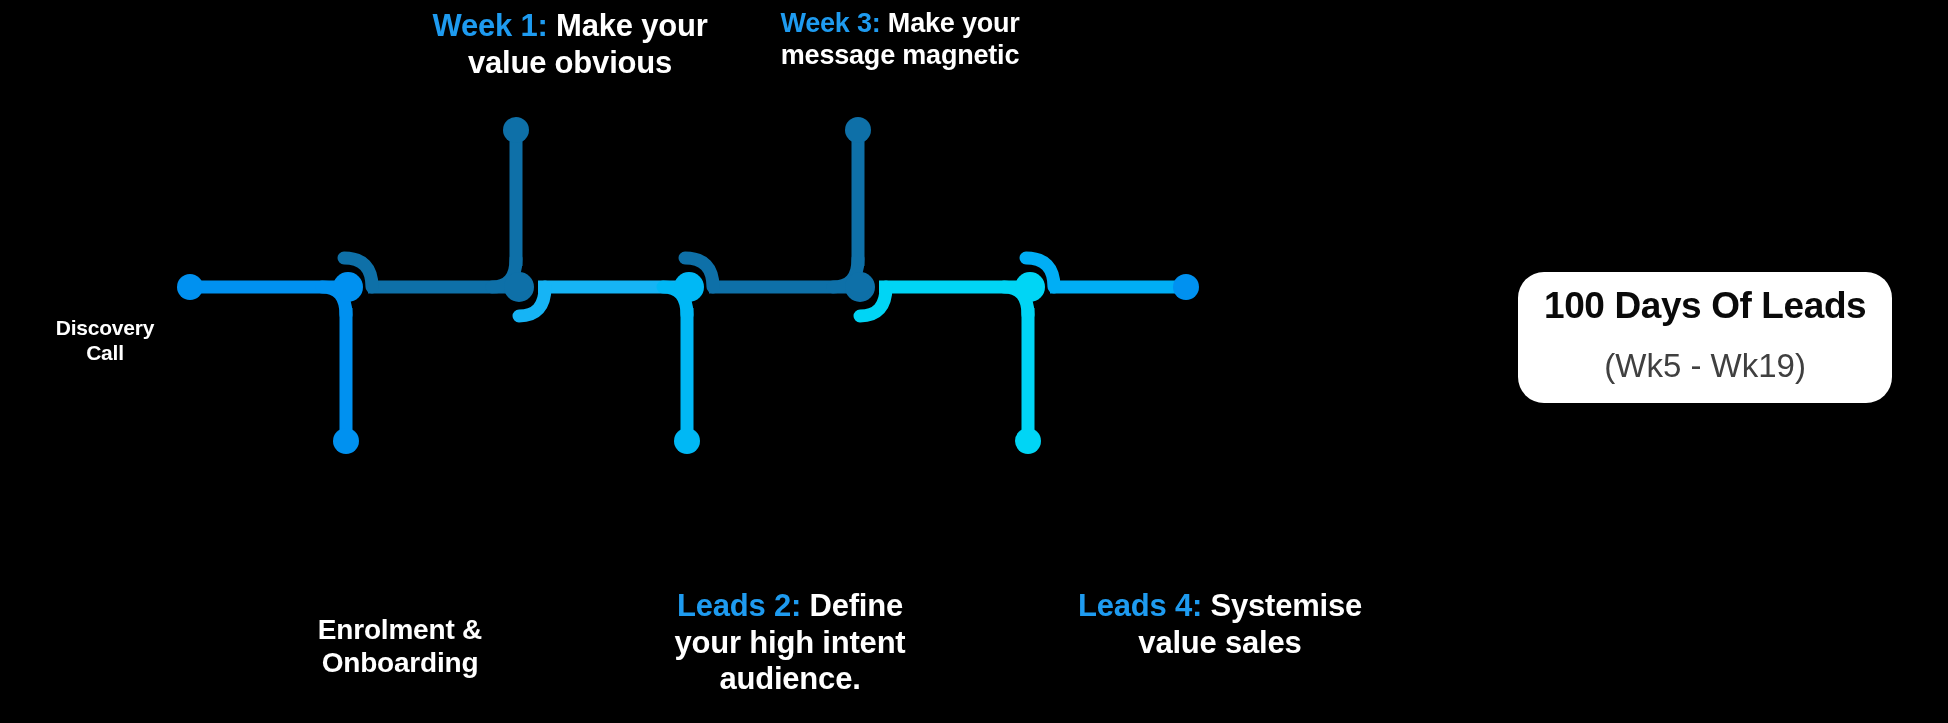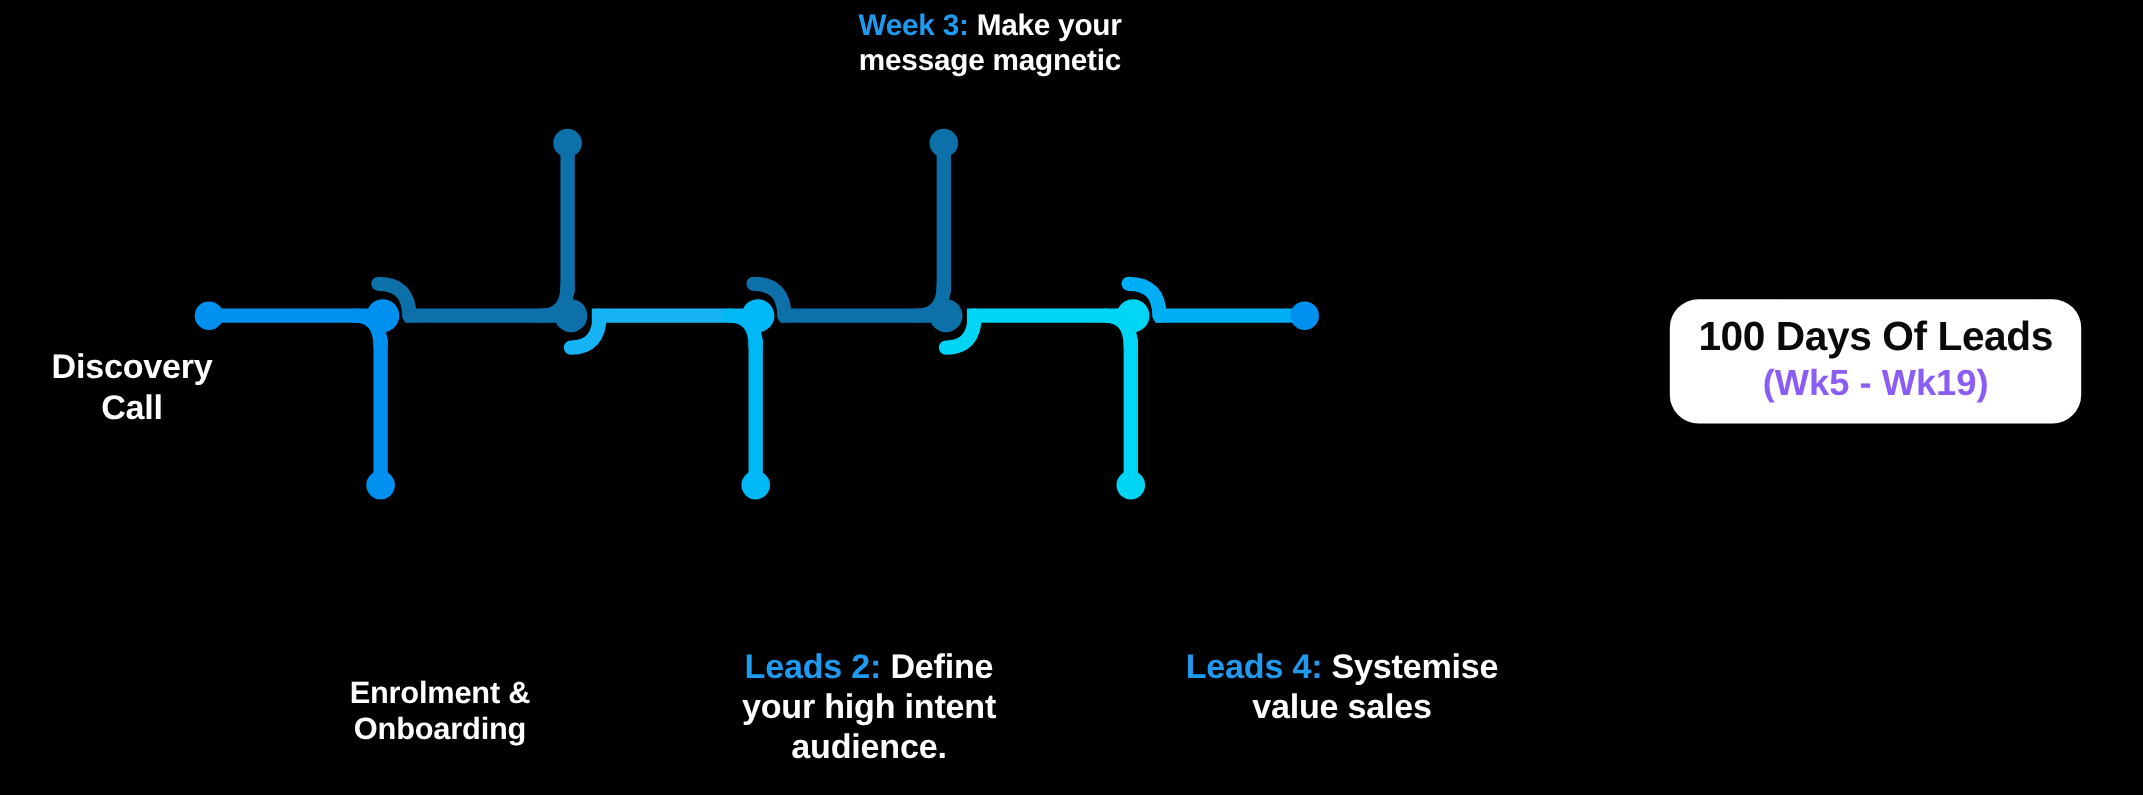--- a/index.html
+++ b/index.html
@@ -34,23 +34,22 @@
   .label .wk {
     color: #1e9bf0;
   }
 
   
   #label-discovery {
     left: 0px;
     top: 316px;
     width: 210px;
     text-align: center;
-    font-size: 31px;
+    font-size: 21px;
     font-weight: bold;
-    margin-left: 15px;
   }
 
   
   #label-week1 {
     left: 400px;
     top: 8px;
     width: 340px;
     text-align: center;
     font-size: 31px;
   }
@@ -107,25 +106,25 @@
     display: block;
     color: #0a0a0a;
     font-size: 37px;
     font-weight: bold;
     line-height: 1.1;
     letter-spacing: -0.4px;
     white-space: nowrap;
   }
   #badge .badge-sub {
     display: block;
-    color: #8b5cf6;
+    color: #404040;
     font-size: 33px;
-    font-weight: bold;
+    font-weight: normal;
     line-height: 1.15;
-    margin-top: 2px;
+    margin-top: 20px;
     white-space: nowrap;
   }
 </style>
 </head>
 <body>
 
 <div id="stage">
 
   <svg id="timeline-svg" viewBox="0 0 1948 723" xmlns="http://www.w3.org/2000/svg">
 
@@ -173,20 +172,22 @@
     <circle cx="516" cy="130" r="13" fill="#0e70a8"></circle>
     <circle cx="858" cy="130" r="13" fill="#0e70a8"></circle>
     <circle cx="346" cy="441" r="13" fill="#0091f0"></circle>
     <circle cx="687" cy="441" r="13" fill="#00b8f5"></circle>
     <circle cx="1028" cy="441" r="13" fill="#00d5f5"></circle>
   </svg>
 
   <div class="label" id="label-discovery">Discovery
 Call</div>
 
+  <div class="label" id="label-week1"><span class="wk">Week 1:</span><span> Make your
+value obvious</span></div>
 
   <div class="label" id="label-week3"><span class="wk">Week 3:</span><span> Make your
 message magnetic</span></div>
 
   <div class="label" id="label-enrolment">Enrolment &amp;
 Onboarding</div>
 
   <div class="label" id="label-week2"><span class="wk">Leads 2:</span><span> Define
 your high intent
 audience.</span></div>

